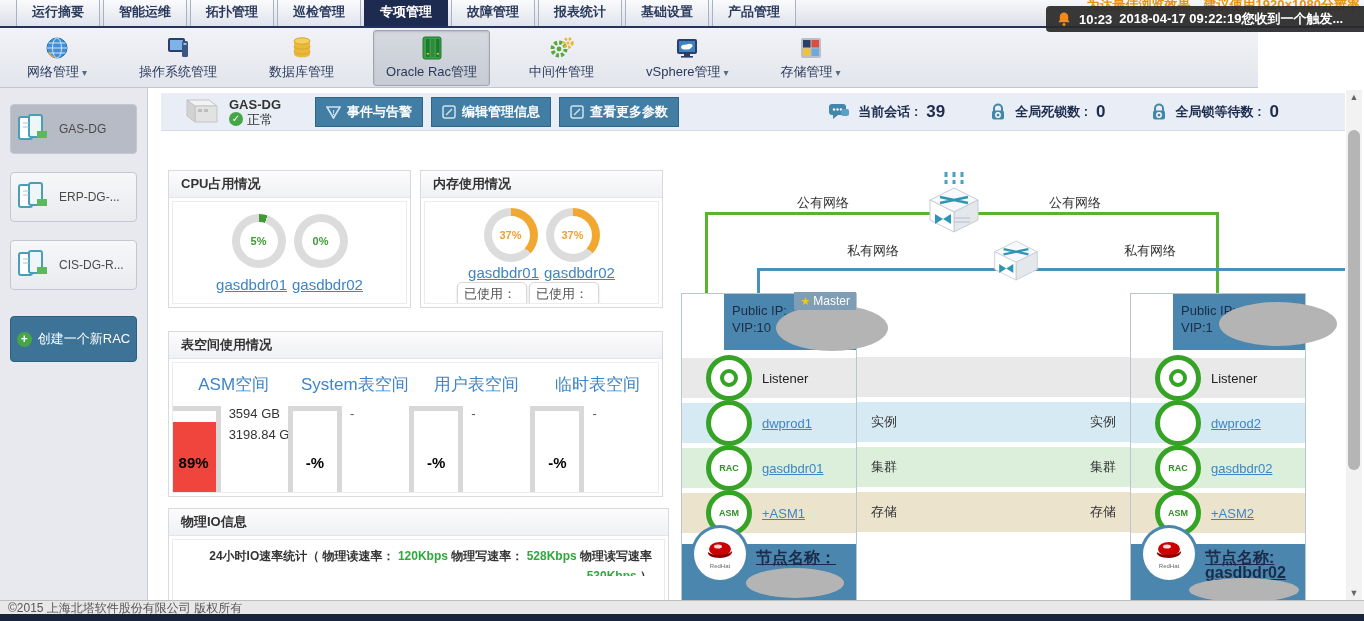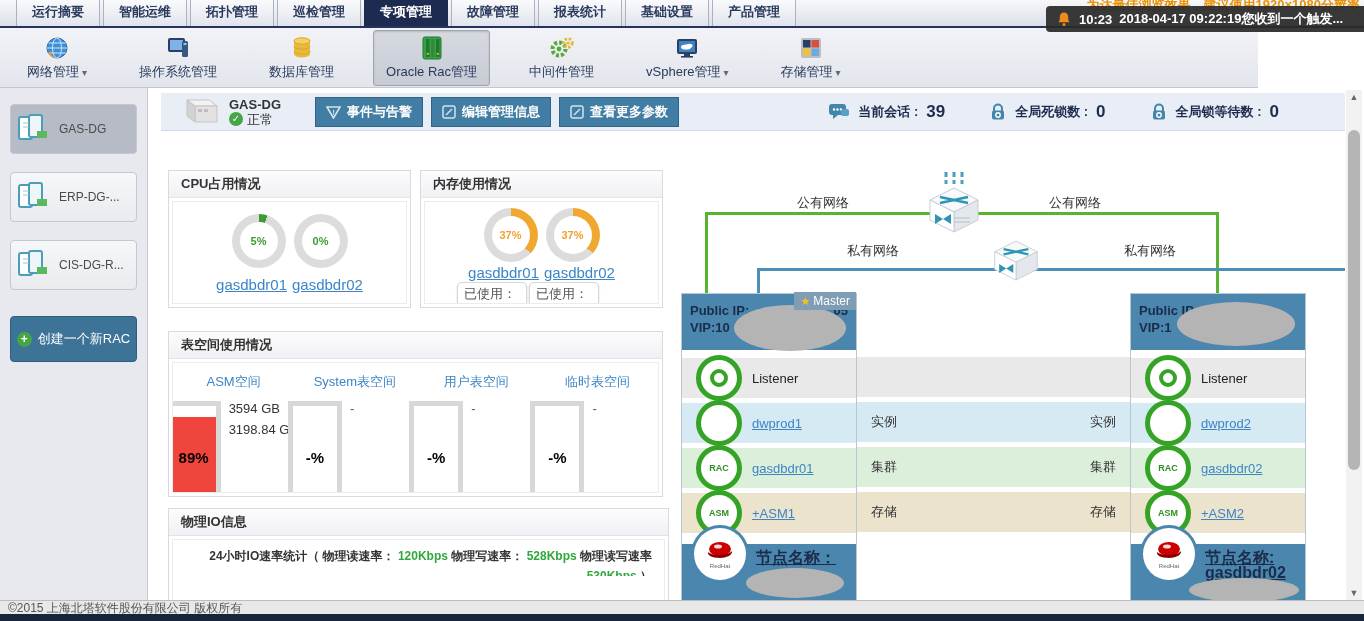--- a/index.html
+++ b/index.html
@@ -71,21 +71,21 @@
   .dv{position:relative;z-index:1;font-size:11px;font-weight:bold;}
   .dv.green{color:#3f9a35;} .dv.orange{color:#f0a030;}
   .node-links{display:flex;justify-content:center;gap:5px;font-size:15px;}
   a.lnk{color:#3d85c6;text-decoration:underline;cursor:pointer;}
   .used-box{position:absolute;width:56px;border:1px solid #d8d8d8;border-radius:5px;background:#fff;
             box-shadow:0 1px 2px rgba(0,0,0,.18);padding:3px 6px;font-size:13px;color:#555;line-height:15px;}
   .used-val{color:#f0a030;font-weight:bold;}
 
   .ts-cols{display:flex;padding-top:6px;}
   .ts-col{width:25%;display:flex;flex-direction:column;align-items:center;}
-  .ts-title{font-size:13px;color:#3d85c6;margin:4px 0 10px 0;}
+  .ts-title{font-size:17px;color:#3d85c6;margin:4px 0 10px 0;}
   .ts-row{display:flex;gap:8px;}
   .bar-shell{width:44px;height:102px;border:5px solid #d8d8d8;background:#fff;position:relative;}
   .bar-fill{position:absolute;left:0;right:0;bottom:0;}
   .bar-pct{position:absolute;inset:0;display:flex;align-items:center;justify-content:center;
            font-size:15px;font-weight:bold;color:#000;z-index:1;}
   .ts-vals{height:108px;display:flex;flex-direction:column;font-size:13px;color:#333;width:72px;}
   .ts-vals.dash{justify-content:space-between;color:#555;}
 
   .io-text{padding:6px 12px 0 12px;font-size:12px;font-weight:bold;color:#333;line-height:20px;
            height:30px;overflow:hidden;text-align:right;}
@@ -96,28 +96,28 @@
 
   
   .net-green{position:absolute;left:556px;top:124px;width:508px;height:81px;
              border:3px solid #58b32e;border-bottom:none;z-index:1;}
   .net-blue{position:absolute;left:608px;top:180px;width:586px;height:40px;
             border:3px solid #4a90b8;border-bottom:none;z-index:1;}
   .net-label{position:absolute;font-size:13px;color:#333;z-index:2;background:transparent;}
 
   .node{position:absolute;top:205px;width:176px;height:307px;background:#fff;
         border:1px solid #b9c6d0;box-sizing:border-box;z-index:3;}
-  .node-hd{position:relative;height:56px;background:#4a86ad;color:#1b2c4a;font-size:13px;font-weight:bold;
-           padding:8px 8px 16px 8px;box-sizing:border-box;line-height:17px;}
+  .node-hd{position:relative;height:56px;background:#4a86ad;color:#1b2c4a;font-size:13px;font-weight:normal;
+           padding:8px 8px 16px 8px;box-sizing:border-box;line-height:17px;margin-left:42px;}
   .blob{position:absolute;background:#b4b4b4;border-radius:50%;z-index:2;}
   .master{position:absolute;top:-2px;right:0;height:18px;background:#7f9db5;color:#fff;font-size:12px;
           display:flex;align-items:center;gap:3px;padding:0 6px;z-index:4;}
   .star{color:#f5c518;font-size:11px;}
   .node-row{position:absolute;left:0;right:0;height:40px;display:flex;align-items:center;gap:10px;
-            padding-left:14px;box-sizing:border-box;font-size:13px;color:#222;}
+            padding-left:24px;box-sizing:border-box;font-size:13px;color:#222;}
   .row-gray{background:#e9e9e9;} .row-blue{background:#d6eaf3;}
   .row-green{background:#dbefdb;} .row-tan{background:#ece3cd;}
   .ring{width:36px;height:36px;border-radius:50%;background:#fff;border:5px solid #35a325;
         display:flex;align-items:center;justify-content:center;box-sizing:content-box;flex:none;}
   .ring .inner-circle{width:10px;height:10px;border:4px solid #35a325;border-radius:50%;}
   .ring .badge-txt{font-size:9px;font-weight:900;color:#2f8f25;letter-spacing:0;}
   .db-disc{width:18px;height:5px;background:#35a325;border-radius:50%/60%;margin:1px 0;}
   .node-ft{position:absolute;left:0;right:0;top:250px;height:57px;background:#4a86ad;}
   .redhat{position:absolute;left:12px;top:-16px;width:52px;height:52px;border-radius:50%;background:#fff;
           box-shadow:0 0 0 3px #4a86ad;display:flex;flex-direction:column;align-items:center;justify-content:center;}

